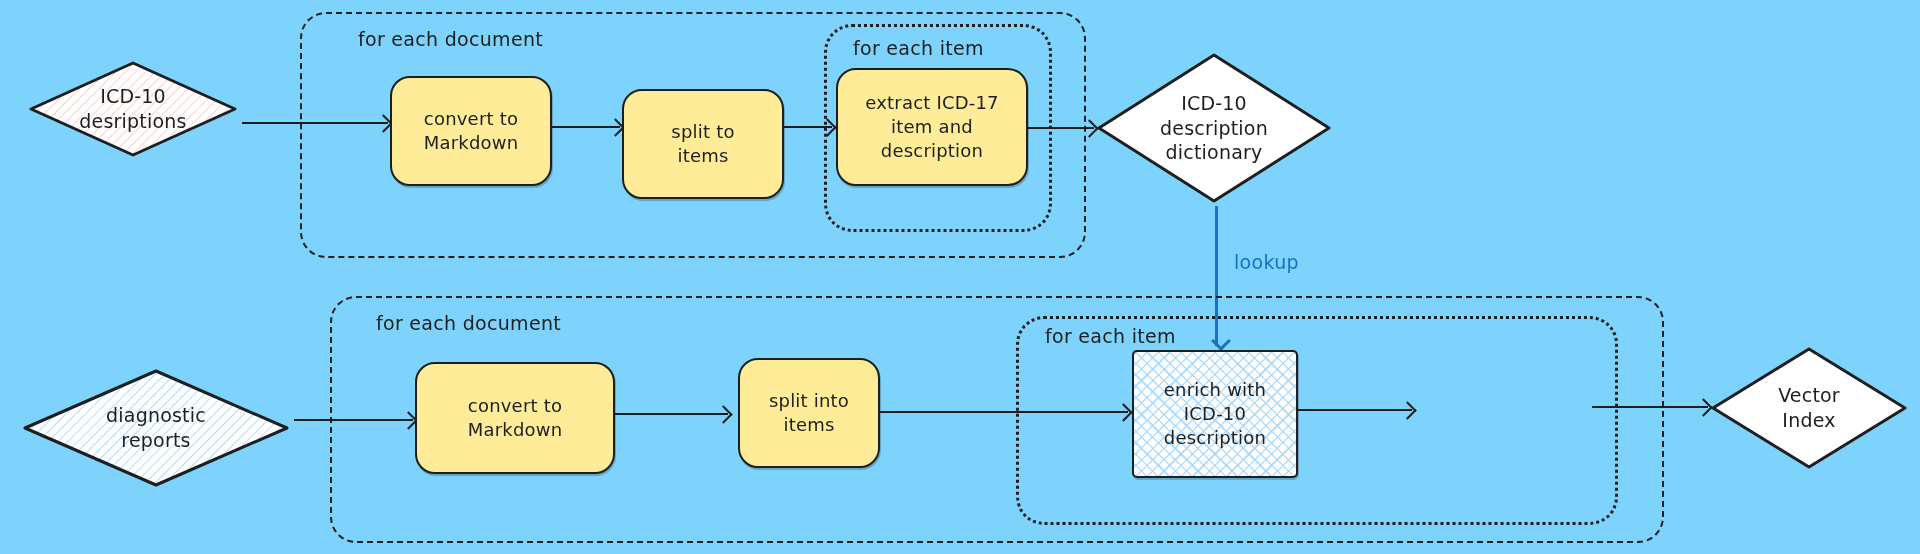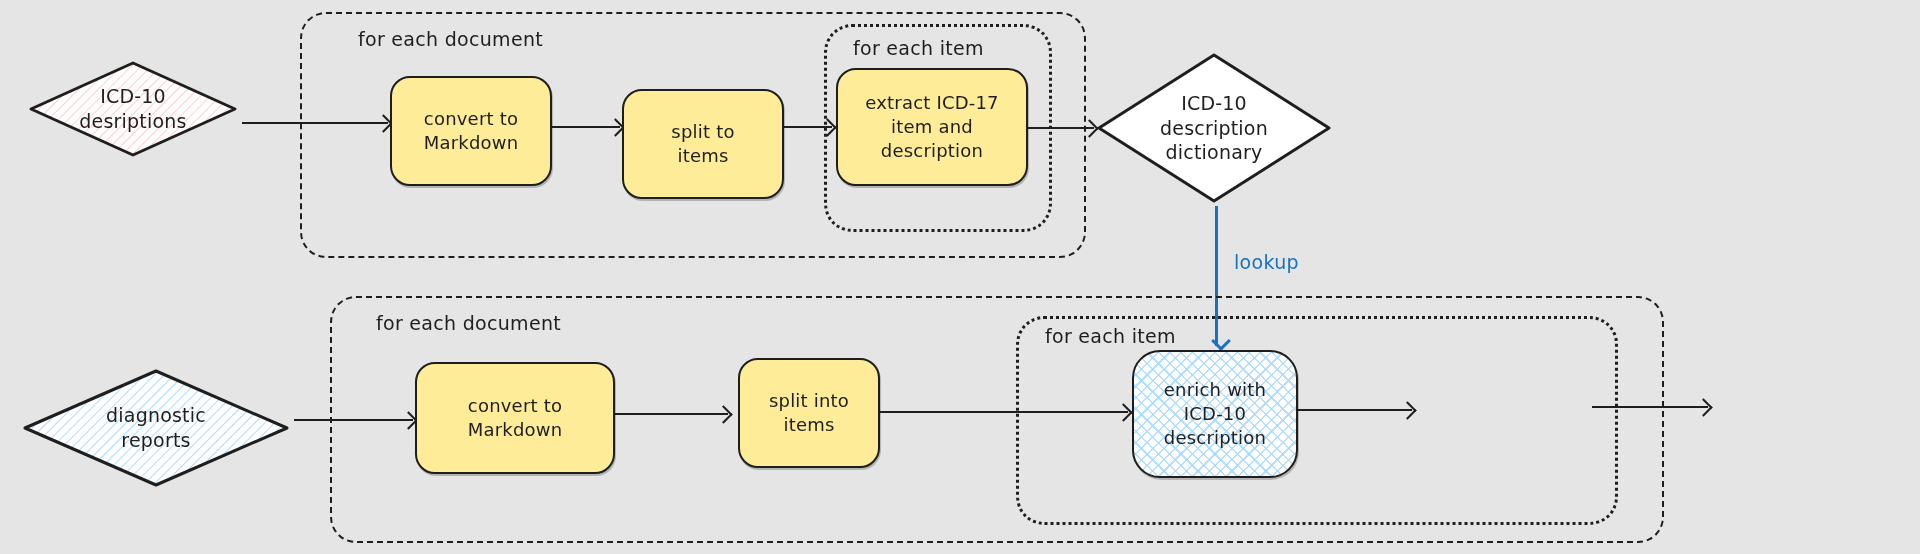--- a/index.html
+++ b/index.html
@@ -1,36 +1,36 @@
 <!DOCTYPE html>
 <html><head>
 <meta charset="utf-8">
 <style>
   html,body{margin:0;padding:0;background:#ffffff;}
   .canvas{
-    position:relative;width:1920px;height:554px;background:#e5e5e5;
+    position:relative;width:1920px;height:554px;background:#7dd3fc;
     font-family:"DejaVu Sans", sans-serif;color:#1e1e1e;overflow:hidden;
   }
   
   .group{position:absolute;border:2.5px dashed #1e1e1e;border-radius:26px;background:transparent;}
   .group.dotted{border:3px dotted #1e1e1e;border-radius:28px;}
   .group-label{position:absolute;font-size:19px;letter-spacing:.3px;white-space:nowrap;}
   
   .step-box{
     position:absolute;background:#ffec99;border:2.5px solid #1e1e1e;border-radius:20px;
     display:flex;flex-direction:column;align-items:center;justify-content:center;
     font-size:18px;line-height:1.35;text-align:center;letter-spacing:.2px;
     box-shadow:1px 2px 0 rgba(30,30,30,.25);
   }
   .step-box.crosshatch{
     background:
       repeating-linear-gradient(45deg, rgba(165,216,255,.8) 0 1.6px, transparent 1.6px 8px),
       repeating-linear-gradient(-45deg, rgba(165,216,255,.8) 0 1.6px, transparent 1.6px 8px),
       #ffffff;
-    border-radius:28px;
+    border-radius:5px;
   }
   
   .diamond-node{position:absolute;}
   .diamond-node svg{position:absolute;left:0;top:0;width:100%;height:100%;}
   .diamond-label{
     position:absolute;left:0;top:0;right:0;bottom:0;
     display:flex;flex-direction:column;align-items:center;justify-content:center;
     font-size:19px;line-height:1.3;text-align:center;letter-spacing:.2px;
   }
   
@@ -150,14 +150,23 @@
         </pattern>
       </defs>
       <polygon points="3,60 134,3 265,60 134,117" fill="url(#hatch-blue)" stroke="#1e1e1e" stroke-width="3" stroke-linejoin="round"></polygon>
     </svg>
     <div class="diamond-label">
       <span>diagnostic</span>
       <span>reports</span>
     </div>
   </div>
 
+  <div class="diamond-node" style="left:1710px;top:346px;width:198px;height:124px">
+    <svg viewBox="0 0 198 124">
+      <polygon points="3,62 99,3 195,62 99,121" fill="#ffffff" stroke="#1e1e1e" stroke-width="3" stroke-linejoin="round"></polygon>
+    </svg>
+    <div class="diamond-label">
+      <span>Vector</span>
+      <span>Index</span>
+    </div>
+  </div>
 
 </div>
 
 </body></html>

